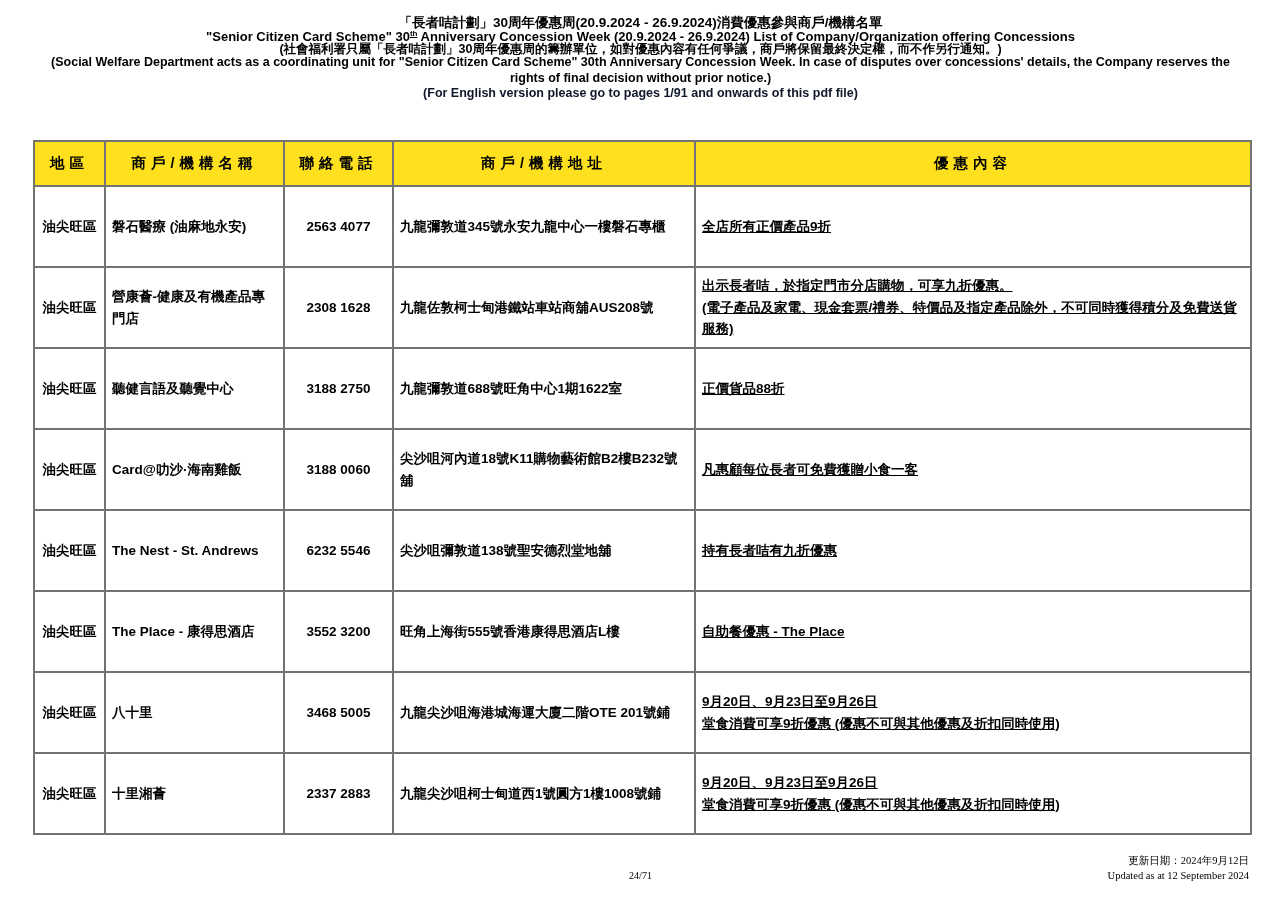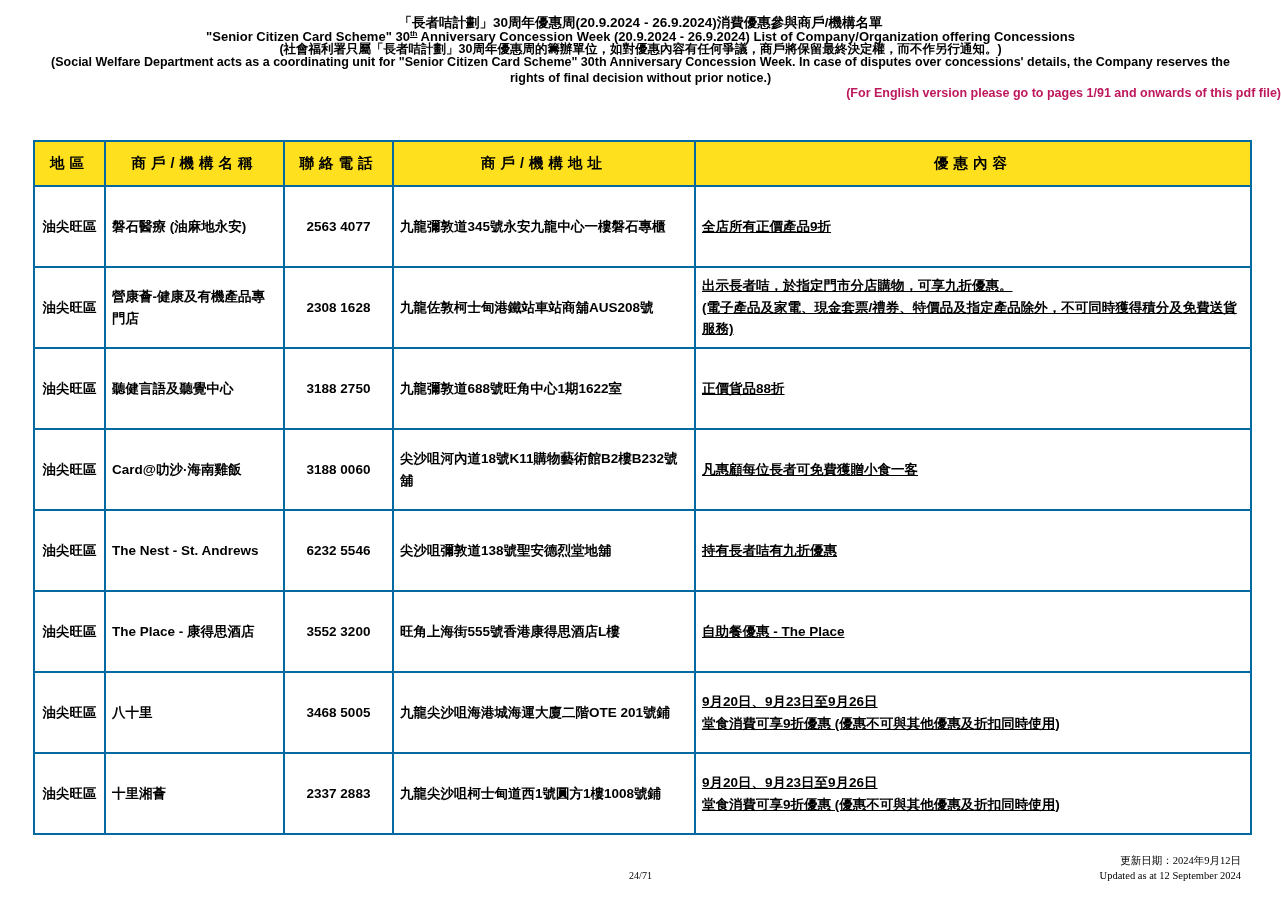--- a/index.html
+++ b/index.html
@@ -11,31 +11,31 @@
     font-family: "Liberation Sans", sans-serif;
     color: #000000;
   }
   .doc-header { text-align: center; padding-top: 16px; line-height: 1.0; }
   .doc-header .line { margin: 0 auto; }
   .title-zh  { font-size: 13.5px; font-weight: bold; margin-bottom: 9px; }
   .title-en  { font-size: 13px;   font-weight: bold; margin-bottom: 6px; }
   .title-en sup { font-size: 8px; font-weight: bold; text-decoration: underline; }
   .note-zh   { font-size: 12.5px; font-weight: bold; margin-bottom: 4px; }
   .note-en   { font-size: 12.5px; font-weight: bold; width: 1215px; line-height: 1.25; margin-bottom: 5px; }
-  .note-red  { font-size: 12.5px; font-weight: bold; color: #be185d; text-align: right; }
+  .note-red  { font-size: 12.5px; font-weight: bold; color: #0f172a; }
 
   table.doc-table {
     position: absolute;
     left: 33px; top: 140px;
     width: 1217px;
     border-collapse: collapse;
     table-layout: fixed;
   }
   .doc-table th, .doc-table td {
-    border: 2px solid #0369a1;
+    border: 2px solid #737373;
     font-weight: bold;
     overflow: hidden;
     margin-left: 32px;
   }
   .doc-table th {
     background: #ffe01e;
     height: 45px;
     font-size: 14.5px;
     letter-spacing: 5px;
     text-align: center;
@@ -57,21 +57,21 @@
   .footer-page {
     position: absolute;
     left: 0; right: 0;
     top: 870px;
     text-align: center;
     font-family: "Liberation Serif", serif;
     font-size: 10px;
   }
   .footer-updated {
     position: absolute;
-    right: 40px;
+    right: 32px;
     top: 853px;
     text-align: right;
     font-family: "Liberation Serif", serif;
     font-size: 10.5px;
     line-height: 1.45;
   }
 </style>
 </head>
 <body>
 

